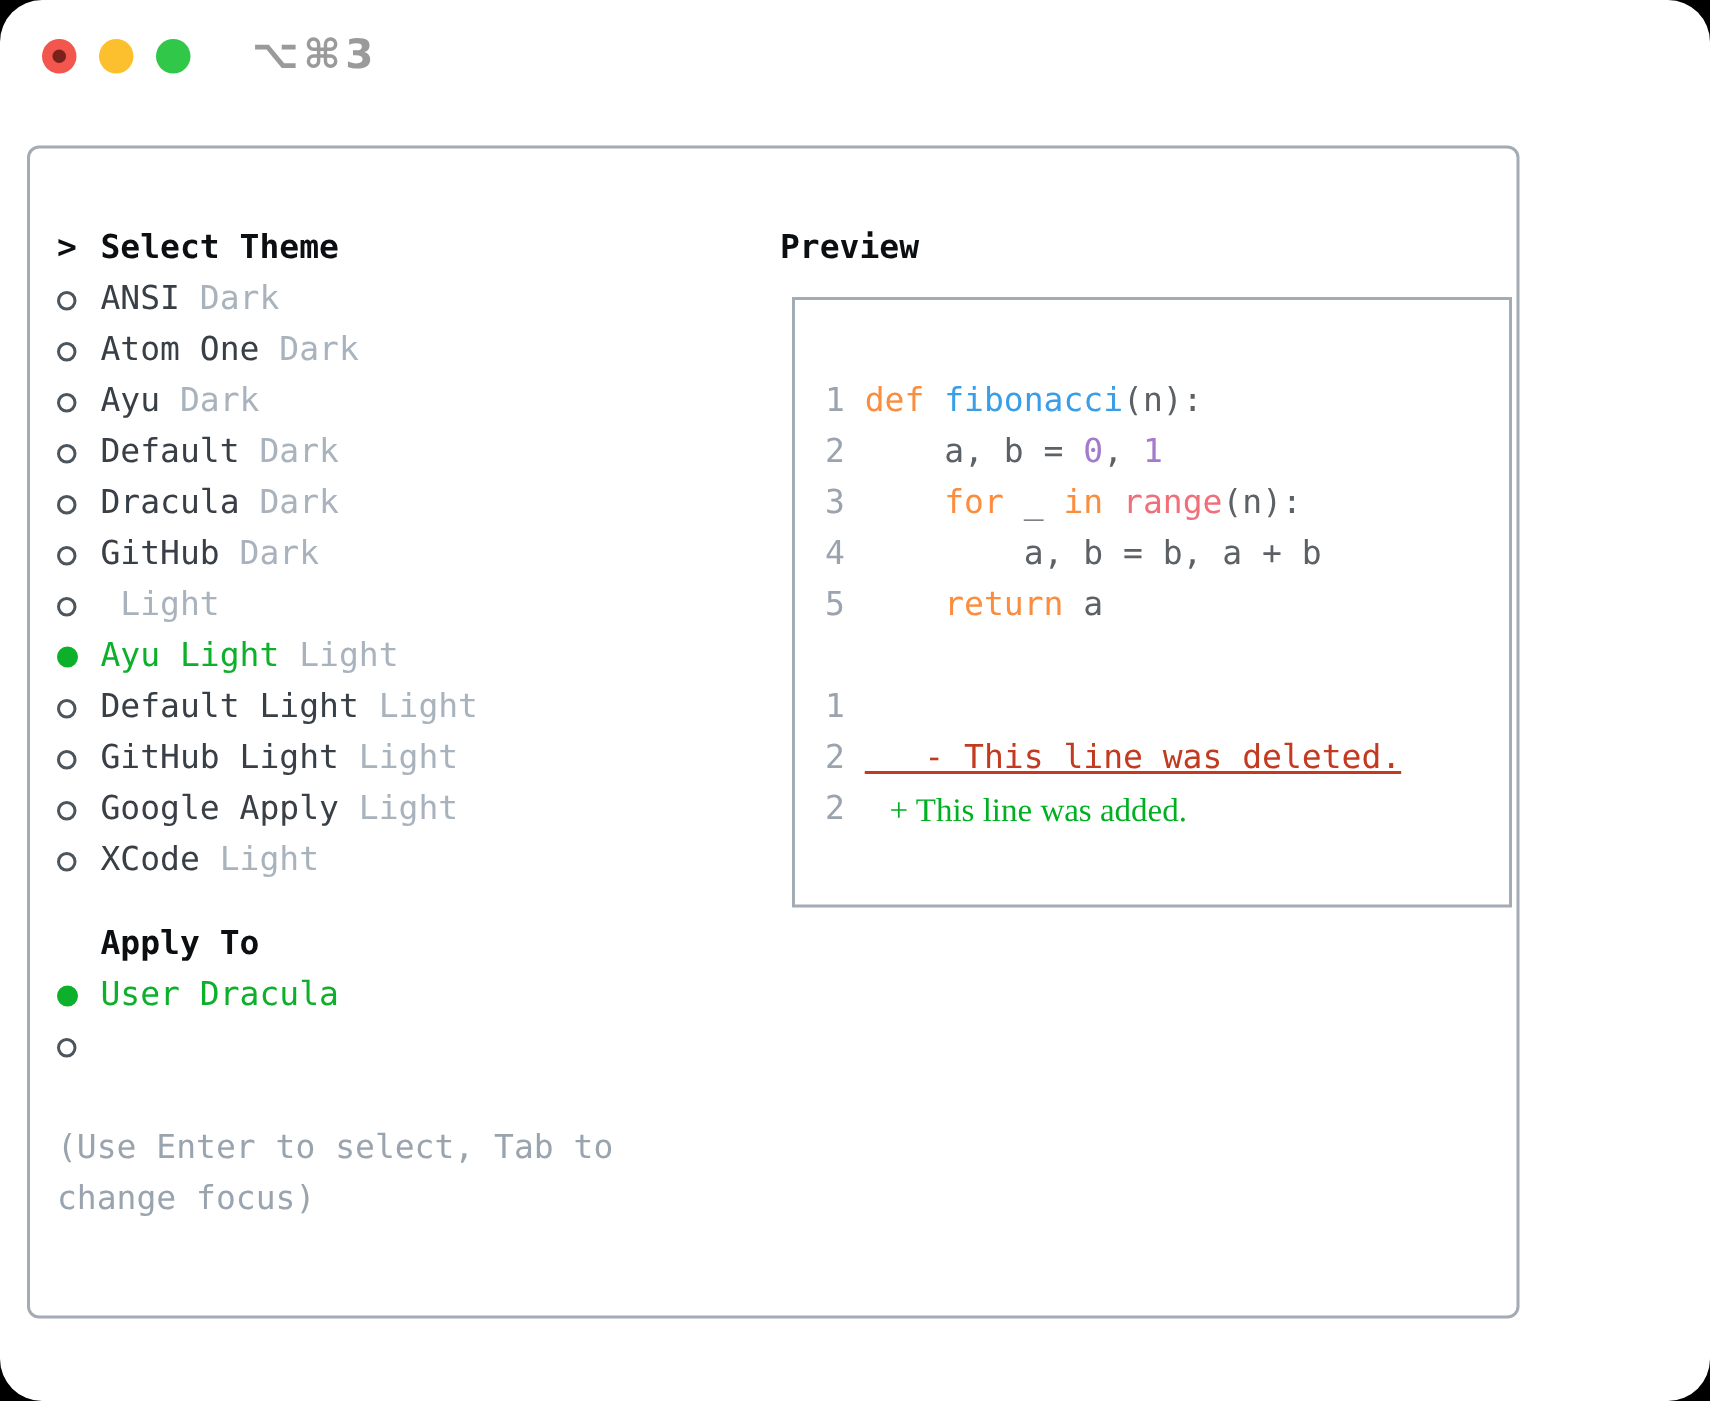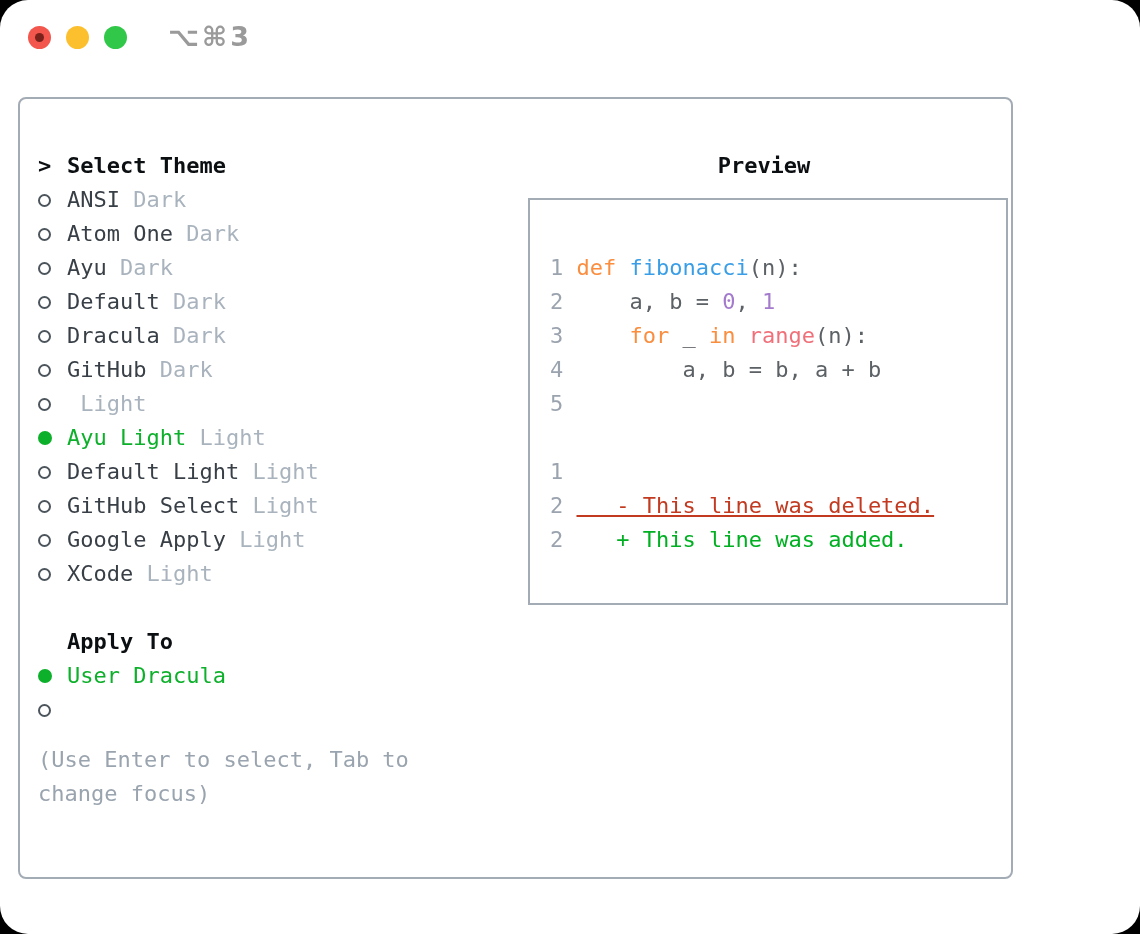--- a/index.html
+++ b/index.html
@@ -30,42 +30,42 @@
   .row { display:flex; align-items:center; height:34px; white-space:pre; }
   .marker { width:29px; flex:none; display:flex; align-items:center; }
   .prompt { color:#0c0f12; font-weight:bold; }
   .hdr { color:#0c0f12; font-weight:bold; }
   .radio { width:13px; height:13px; border:2px solid #4c545c; border-radius:50%;
            box-sizing:border-box; }
   .radio.on { width:14px; height:14px; background:#0db02a; border-color:#0db02a; }
   .item-name { color:#383f46; }
   .item-tag  { color:#a9b3bd; }
   .row.selected .item-name { color:#0db02a; }
-  .apply-block { margin-top:34px; }
-  .help { margin-top:16px; width:420px; color:#9aa4af; font-size:22px;
+  .apply-block { margin-top:22px; }
+  .help { margin-top:34px; width:420px; color:#9aa4af; font-size:22px;
           line-height:34px; white-space:normal; }
   
   .preview-col { position:absolute; left:480px; top:50px; }
   .preview-title { margin-left:20px; font-size:22px; line-height:34px;
-                   font-weight:bold; color:#0c0f12;text-align:center; }
+                   font-weight:bold; color:#0c0f12; }
   .preview-box {
     margin-left:28px; margin-top:15px; width:480px; height:407px;
     border:2px solid #a3abb5; box-sizing:border-box;
     padding:51px 0 0 20px; overflow:hidden;
   }
   .code-line { display:flex; height:34px; font-size:22px; line-height:34px; white-space:pre; }
   .ln { width:2ch; flex:none; color:#9aa3ae; }
   .c-keyword  { color:#fa8d3e; }
   .c-function { color:#399ee6; }
   .c-number   { color:#a37acc; }
   .c-call     { color:#f0707a; }
   .c-plain    { color:#5c6166; }
   .c-context  { color:#8a9199; }
   .c-deleted  { color:#c23a20;text-decoration:underline; }
-  .c-added    { color:#00b022; }
+  .c-added    { color:#00b022;font-family:Liberation Serif, serif; }
 </style>
 </head>
 <body>
 
 <div class="screen">
 
   <div class="traffic tl-red"></div>
   <div class="traffic tl-yellow"></div>
   <div class="traffic tl-green"></div>
   <div class="shortcut">⌥⌘3</div>
@@ -118,21 +118,21 @@
     <span class="item-name">Ayu Light</span><span class="item-tag"> Light</span>
   </div>
 
   <div class="row">
     <span class="marker"><span class="radio"></span></span>
     <span class="item-name">Default Light</span><span class="item-tag"> Light</span>
   </div>
 
   <div class="row">
     <span class="marker"><span class="radio"></span></span>
-    <span class="item-name">GitHub Select</span><span class="item-tag"> Light</span>
+    <span class="item-name">GitHub Light</span><span class="item-tag"> Light</span>
   </div>
 
   <div class="row">
     <span class="marker"><span class="radio"></span></span>
     <span class="item-name">Google Apply</span><span class="item-tag"> Light</span>
   </div>
 
   <div class="row">
     <span class="marker"><span class="radio"></span></span>
     <span class="item-name">XCode</span><span class="item-tag"> Light</span>
@@ -178,20 +178,21 @@
     <span class="code-text"><span class="c-plain">    </span><span class="c-keyword">for</span><span class="c-plain"> _ </span><span class="c-keyword">in</span><span class="c-plain"> </span><span class="c-call">range</span><span class="c-plain">(n):</span></span>
   </div>
 
   <div class="code-line">
     <span class="ln">4</span>
     <span class="code-text"><span class="c-plain">        a, b = b, a + b</span></span>
   </div>
 
   <div class="code-line">
     <span class="ln">5</span>
+    <span class="code-text"><span class="c-plain">    </span><span class="c-keyword">return</span><span class="c-plain"> a</span></span>
   </div>
 
   <div class="code-line">
     <span class="ln"></span>
     <span class="code-text"></span>
   </div>
 
   <div class="code-line">
     <span class="ln">1</span>
   </div>

